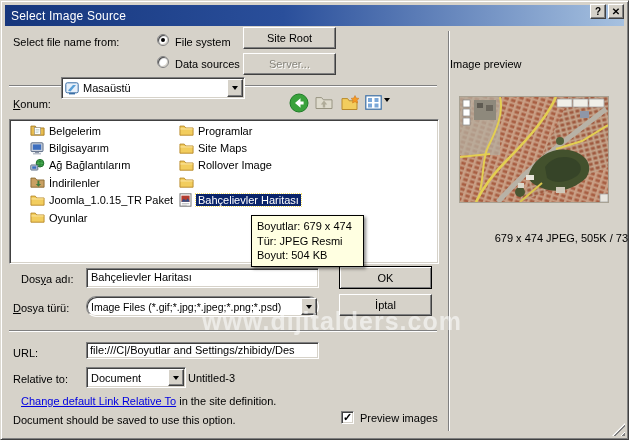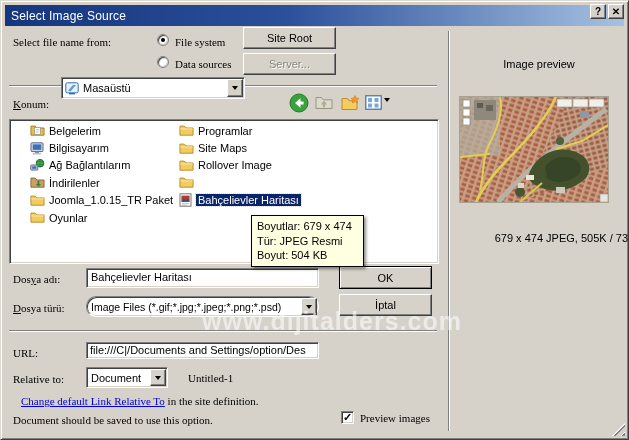--- a/index.html
+++ b/index.html
@@ -23,21 +23,21 @@
   
   .btn { position:absolute; background:#d6d2c9; border:1px solid; border-color:#fff #404040 #404040 #fff;
     box-shadow: inset -1px -1px 0 #808080; display:flex; align-items:center; justify-content:center;
     font-size:11px; }
   .btn.default { border:1px solid #000; box-shadow: inset 1px 1px 0 #fff, inset -1px -1px 0 #808080; }
   .btn.disabled { color:#87857c; text-shadow:1px 1px 0 #fff; }
   .sunken { position:absolute; background:#fff; border:1px solid; border-color:#808080 #fff #fff #808080;
     box-shadow: inset 1px 1px 0 #404040, inset -1px -1px 0 #d6d2c9; }
   .hsep { position:absolute; height:0; border-top:1px solid #808080; border-bottom:1px solid #fff; }
   .vsep { position:absolute; width:0; border-left:1px solid #808080; border-right:1px solid #fff; }
-  .lbl { position:absolute; white-space:nowrap;font-family:Liberation Serif, serif; }
+  .lbl { position:absolute; white-space:nowrap; }
   .accel { text-decoration:underline; }
 
   
   .radio { position:absolute; width:12px; height:12px; border-radius:50%;
     background:#fff; border:1px solid #808080;
     box-shadow: inset 1px 1px 1px #404040, inset -1px -1px 0 #d6d2c9; }
   .radio.on::after { content:""; position:absolute; left:3px; top:3px; width:4px; height:4px;
     border-radius:50%; background:#000; }
 
   
@@ -67,21 +67,21 @@
 
   
   .checkbox { position:absolute; width:13px; height:13px; background:#fff; border:1px solid;
     border-color:#808080 #fff #fff #808080; box-shadow: inset 1px 1px 0 #404040, inset -1px -1px 0 #d6d2c9;
     display:flex; align-items:center; justify-content:center; font-size:11px; font-weight:bold; line-height:1; }
 
   .watermark { position:absolute; left:148px; top:306px; width:366px; text-align:center; z-index:40;
     font-size:25px; font-weight:bold; letter-spacing:1px; color:rgba(255,255,255,0.55);
     pointer-events:none; }
 
-  .preview-title { position:absolute; left:449px; top:57px; width:178px; text-align:center; }
+  .preview-title { position:absolute; left:449px; top:57px; width:178px; }
   .thumb { position:absolute; left:458px; top:95px; width:150px; height:107px;
     border:1px solid #a8a294; background:#c9a58e; }
   .caption { position:absolute; left:447px; top:231px; width:180px; text-align:right; }
 
   .grip { position:absolute; right:3px; bottom:3px; width:13px; height:13px;
     background:repeating-linear-gradient(135deg, transparent 0 3px, #fff 3px 4px, #808080 4px 6px);
     clip-path:polygon(100% 0, 100% 100%, 0 100%); }
 
   .toolbar-icon { position:absolute; display:flex; align-items:center; }
 </style>
@@ -270,21 +270,21 @@
         </div>
     </div>
   </div>
 
   <div class="tooltip">
     <div>Boyutlar: 679 x 474</div>
     <div>Tür: JPEG Resmi</div>
     <div>Boyut: 504 KB</div>
   </div>
 
-  <span class="lbl" style="left:12px; top:272px;"><span>Dos</span><span class="accel">y</span><span>a adı:</span></span>
+  <span class="lbl" style="left:20px; top:272px;"><span>Dos</span><span class="accel">y</span><span>a adı:</span></span>
   <div class="sunken" style="left:85px; top:267px; width:233px; height:20px; padding:2px 4px; white-space:nowrap; overflow:hidden;"><span>Bahçelievler Haritası</span></div>
   <div class="btn default" style="left:338px; top:265px; width:93px; height:23px;">
       <span>OK</span>
     </div>
 
   <span class="lbl" style="left:12px; top:301px;"><span class="accel">D</span><span>osya türü:</span></span>
   <div class="sunken combo" style="left:85px; top:295px; width:233px; height:21px;border-radius:10px;">
     <span class="ctext" style="margin-left:4px; font-size:10.5px;">Image Files (*.gif;*.jpg;*.jpeg;*.png;*.psd)</span>
     <span class="carrow">
         <span class="tri-down"></span>
@@ -292,30 +292,30 @@
   </div>
   <div class="btn" style="left:338px; top:293px; width:93px; height:22px;">
       <span>İptal</span>
     </div>
 
   <div class="watermark">www.dijitalders.com</div>
 
   <div class="hsep" style="left:8px; top:329px; width:428px;"></div>
 
   <span class="lbl" style="left:12px; top:346px;">URL:</span>
-  <div class="sunken" style="left:85px; top:341px; width:233px; height:17px; padding:1px 3px; white-space:nowrap; overflow:hidden;"><span>file:///C|/Documents and Settings/option/Des</span></div>
+  <div class="sunken" style="left:85px; top:341px; width:233px; height:17px; padding:1px 3px; white-space:nowrap; overflow:hidden;"><span>file:///C|/Boyutlar and Settings/zhibidy/Des</span></div>
 
   <span class="lbl" style="left:12px; top:372px;">Relative to:</span>
-  <div class="sunken combo" style="left:85px; top:366px; width:82px; height:21px;">
+  <div class="sunken combo" style="left:85px; top:366px; width:100px; height:21px;">
     <span class="ctext" style="margin-left:4px;">Document</span>
     <span class="carrow">
         <span class="tri-down"></span>
       </span>
   </div>
-  <span class="lbl" style="left:187px; top:371px;">Untitled-1</span>
+  <span class="lbl" style="left:187px; top:371px;">Untitled-3</span>
 
   <span class="lbl" style="left:20px; top:394px;"><a class="link" href="#">Change default Link Relative To</a><span> in the site definition.</span></span>
   <span class="lbl" style="left:12px; top:413px;">Document should be saved to use this option.</span>
   <span class="checkbox" style="left:340px; top:410px;">
       <span>✓</span>
     </span>
   <span class="lbl" style="left:359px; top:411px;">Preview images</span>
 
   <div class="vsep" style="left:447px; top:30px; height:400px;"></div>
   <div class="preview-title">Image preview</div>

